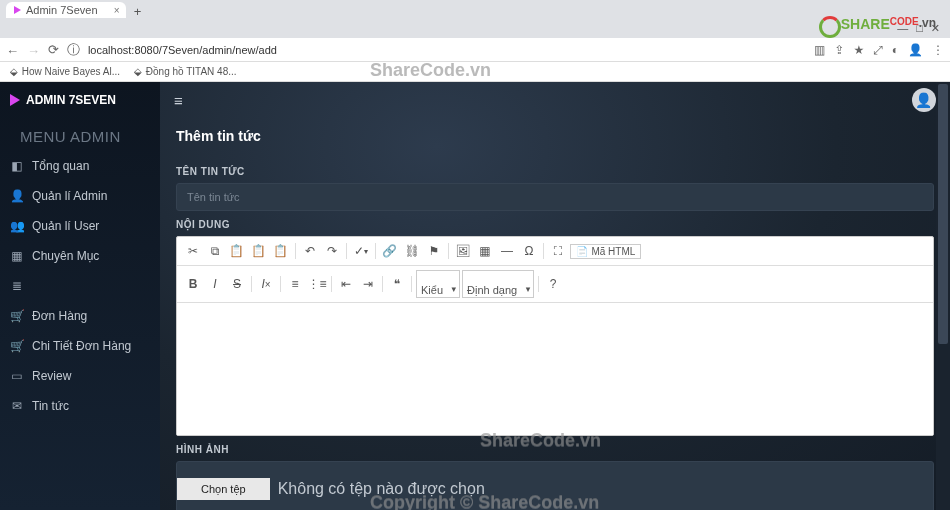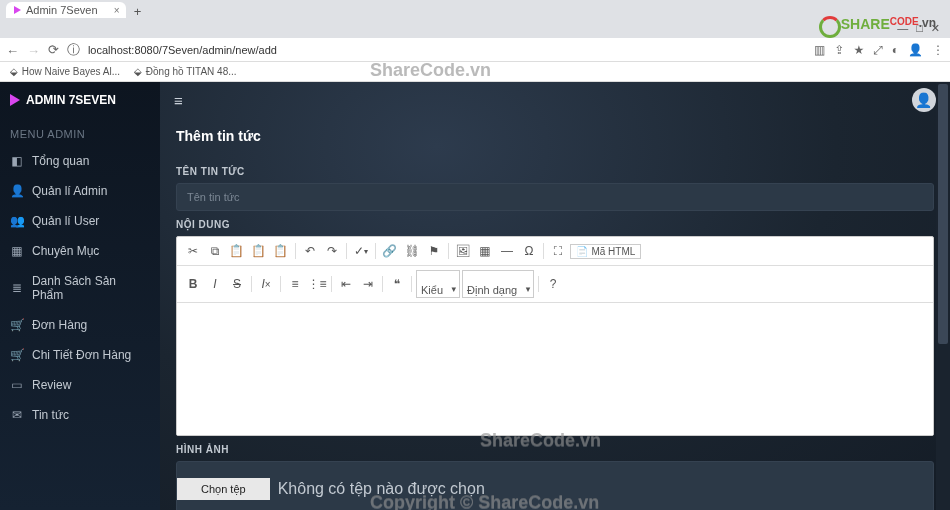--- a/index.html
+++ b/index.html
@@ -13,21 +13,21 @@
 .addr-row{height:24px;background:#fff;border-bottom:1px solid #ddd;display:flex;align-items:center;padding:0 6px;font-size:11px;color:#666;gap:8px}
 .addr-row .icon{color:#666;font-size:13px}
 .addr{flex:0 0 auto;color:#333}
 .addr-icons{margin-left:auto;display:flex;gap:9px;color:#666;font-size:12px}
 .bm-row{height:20px;background:#fff;border-bottom:1px solid #ddd;display:flex;align-items:center;padding:0 10px;font-size:10px;color:#555;gap:14px}
 .bm-row span{display:flex;align-items:center;gap:4px}
 .app{display:flex;height:428px;background:#1f2a36}
 .sidebar{width:160px;background:linear-gradient(180deg,#0d1520 0%,#152232 100%);color:#c2c9d1;font-size:12px}
 .brand{height:36px;display:flex;align-items:center;padding:0 10px;font-size:12px;font-weight:bold;color:#fff;gap:6px}
 .logo{width:0;height:0;border-top:6px solid transparent;border-bottom:6px solid transparent;border-left:10px solid #d946ef}
-.menu-hdr{font-size:11px;color:#6b7785;padding:10px 10px 6px;letter-spacing:.5px}
+.menu-hdr{font-size:15px;color:#6b7785;padding:10px 20px 6px;letter-spacing:.5px}
 .mitem{display:flex;align-items:center;gap:8px;padding:8px 10px;font-size:12px;color:#c2c9d1;cursor:pointer}
 .micon{width:14px;text-align:center;font-size:12px;color:#9aa5b3}
 .main{flex:1;background:radial-gradient(ellipse at 35% 15%,#2d3b4d 0%,#1b2530 55%,#141c26 100%);display:flex;flex-direction:column;overflow:hidden}
 .topbar{height:36px;display:flex;align-items:center;padding:0 14px;color:#c9d0d9}
 .hamb{font-size:15px;cursor:pointer}
 .avatar{width:24px;height:24px;border-radius:50%;background:#d1d5db;margin-left:auto;display:flex;align-items:center;justify-content:center;color:#6b7280;font-size:14px}
 .content{padding:0 16px 12px;overflow-y:auto;flex:1}
 .ptitle{font-size:14px;font-weight:bold;color:#fff;padding:10px 0 14px}
 .label{font-size:10px;font-weight:bold;color:#c2c9d1;letter-spacing:.5px;margin:8px 0 6px}
 .fld{width:100%;background:#2c3947;border:1px solid #354251;border-radius:3px;padding:7px 10px;font-size:11px;color:#c2c9d1}
@@ -107,21 +107,20 @@
         <div class="mitem">
           <span class="micon">👥</span>
           <span>Quản lí User</span>
         </div>
         <div class="mitem">
           <span class="micon">▦</span>
           <span>Chuyên Mục</span>
         </div>
         <div class="mitem">
           <span class="micon">≣</span>
-          <span>Danh Sách Sản Phẩm</span>
         </div>
         <div class="mitem">
           <span class="micon">🛒</span>
           <span>Đơn Hàng</span>
         </div>
         <div class="mitem">
           <span class="micon">🛒</span>
           <span>Chi Tiết Đơn Hàng</span>
         </div>
         <div class="mitem">

